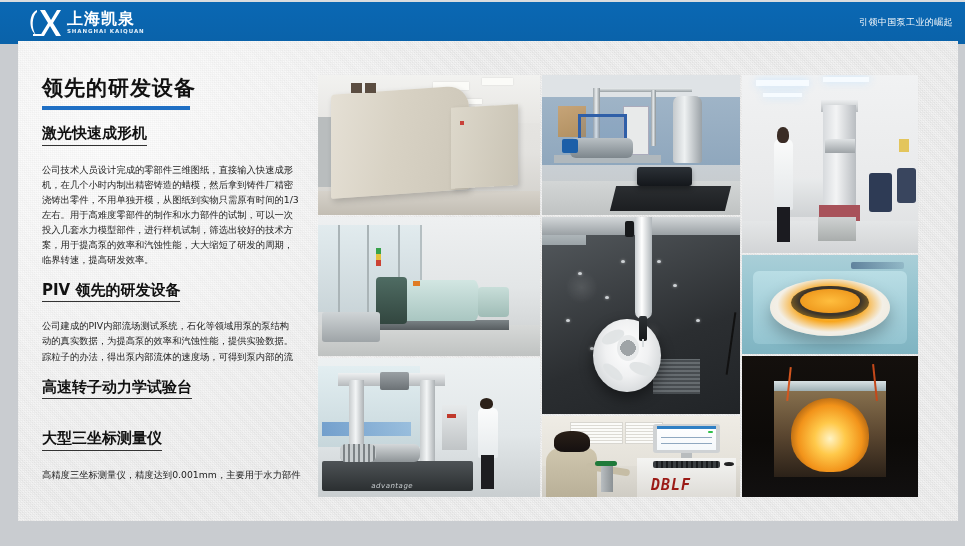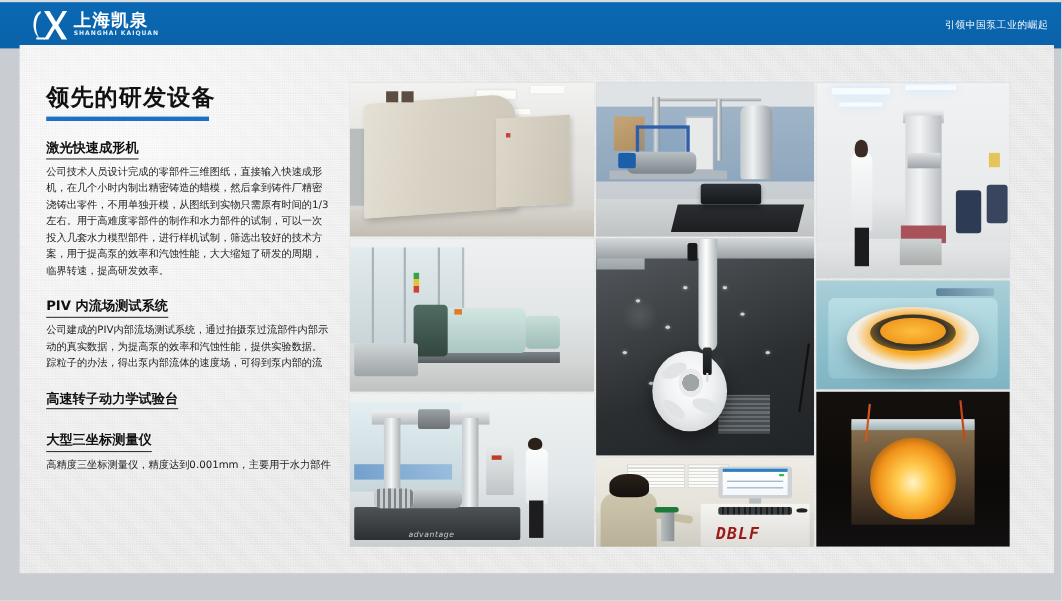--- a/index.html
+++ b/index.html
@@ -107,27 +107,27 @@
     line-height: 1.1;
   }
   #title-rule {
     width: 148px;
     height: 4px;
     background: #1f6fc4;
     margin-bottom: 13px;
   }
   .section { margin-bottom: 13px; }
   .section-heading {
-    font-size: 12px;
+    font-size: 15px;
     font-weight: bold;
     color: #111111;
     border-bottom: 1px solid #333333;
     display: inline-block;
     padding-bottom: 1px;
-    margin-bottom: 4px;
+    margin-bottom: 16px;
     line-height: 1.3;
   }
   .section-body {
     font-size: 9.3px;
     color: #222222;
     line-height: 1.62;
     text-align: justify;
     margin: 0;
   }
   .section-body .line { display: block; }
@@ -426,23 +426,23 @@
           <span class="line">机，在几个小时内制出精密铸造的蜡模，然后拿到铸件厂精密</span>
           <span class="line">浇铸出零件，不用单独开模，从图纸到实物只需原有时间的1/3</span>
           <span class="line">左右。用于高难度零部件的制作和水力部件的试制，可以一次</span>
           <span class="line">投入几套水力模型部件，进行样机试制，筛选出较好的技术方</span>
           <span class="line">案，用于提高泵的效率和汽蚀性能，大大缩短了研发的周期，</span>
           <span class="line">临界转速，提高研发效率。</span>
         </p>
       </div>
 
       <div class="section">
-        <div class="section-heading">PIV 内流场测试系统</div>
+        <div class="section-heading">PIV 领先的研发设备</div>
         <p class="section-body">
-          <span class="line">公司建成的PIV内部流场测试系统，通过拍摄泵过流部件内部示</span>
+          <span class="line">公司建成的PIV内部流场测试系统，石化等领域用泵的泵结构</span>
           <span class="line">动的真实数据，为提高泵的效率和汽蚀性能，提供实验数据。</span>
           <span class="line">踪粒子的办法，得出泵内部流体的速度场，可得到泵内部的流</span>
         </p>
       </div>
 
       <div class="section">
         <div class="section-heading">高速转子动力学试验台</div>
       </div>
 
       <div class="section">

